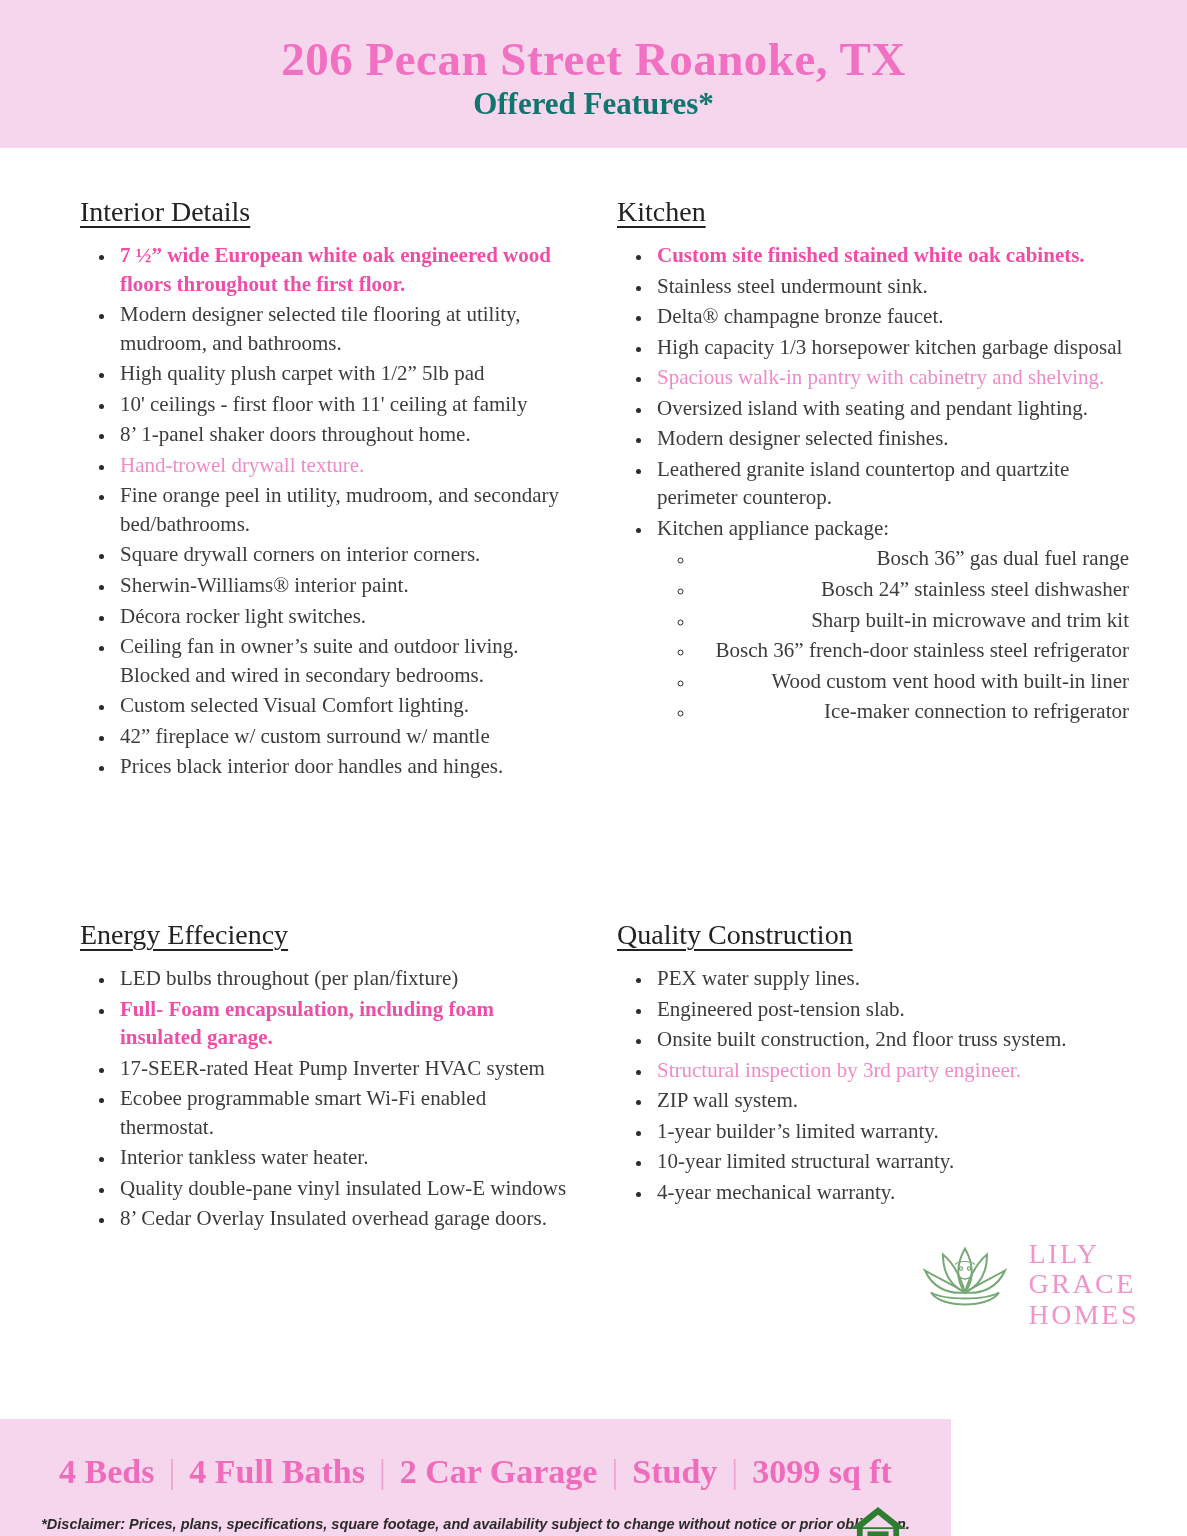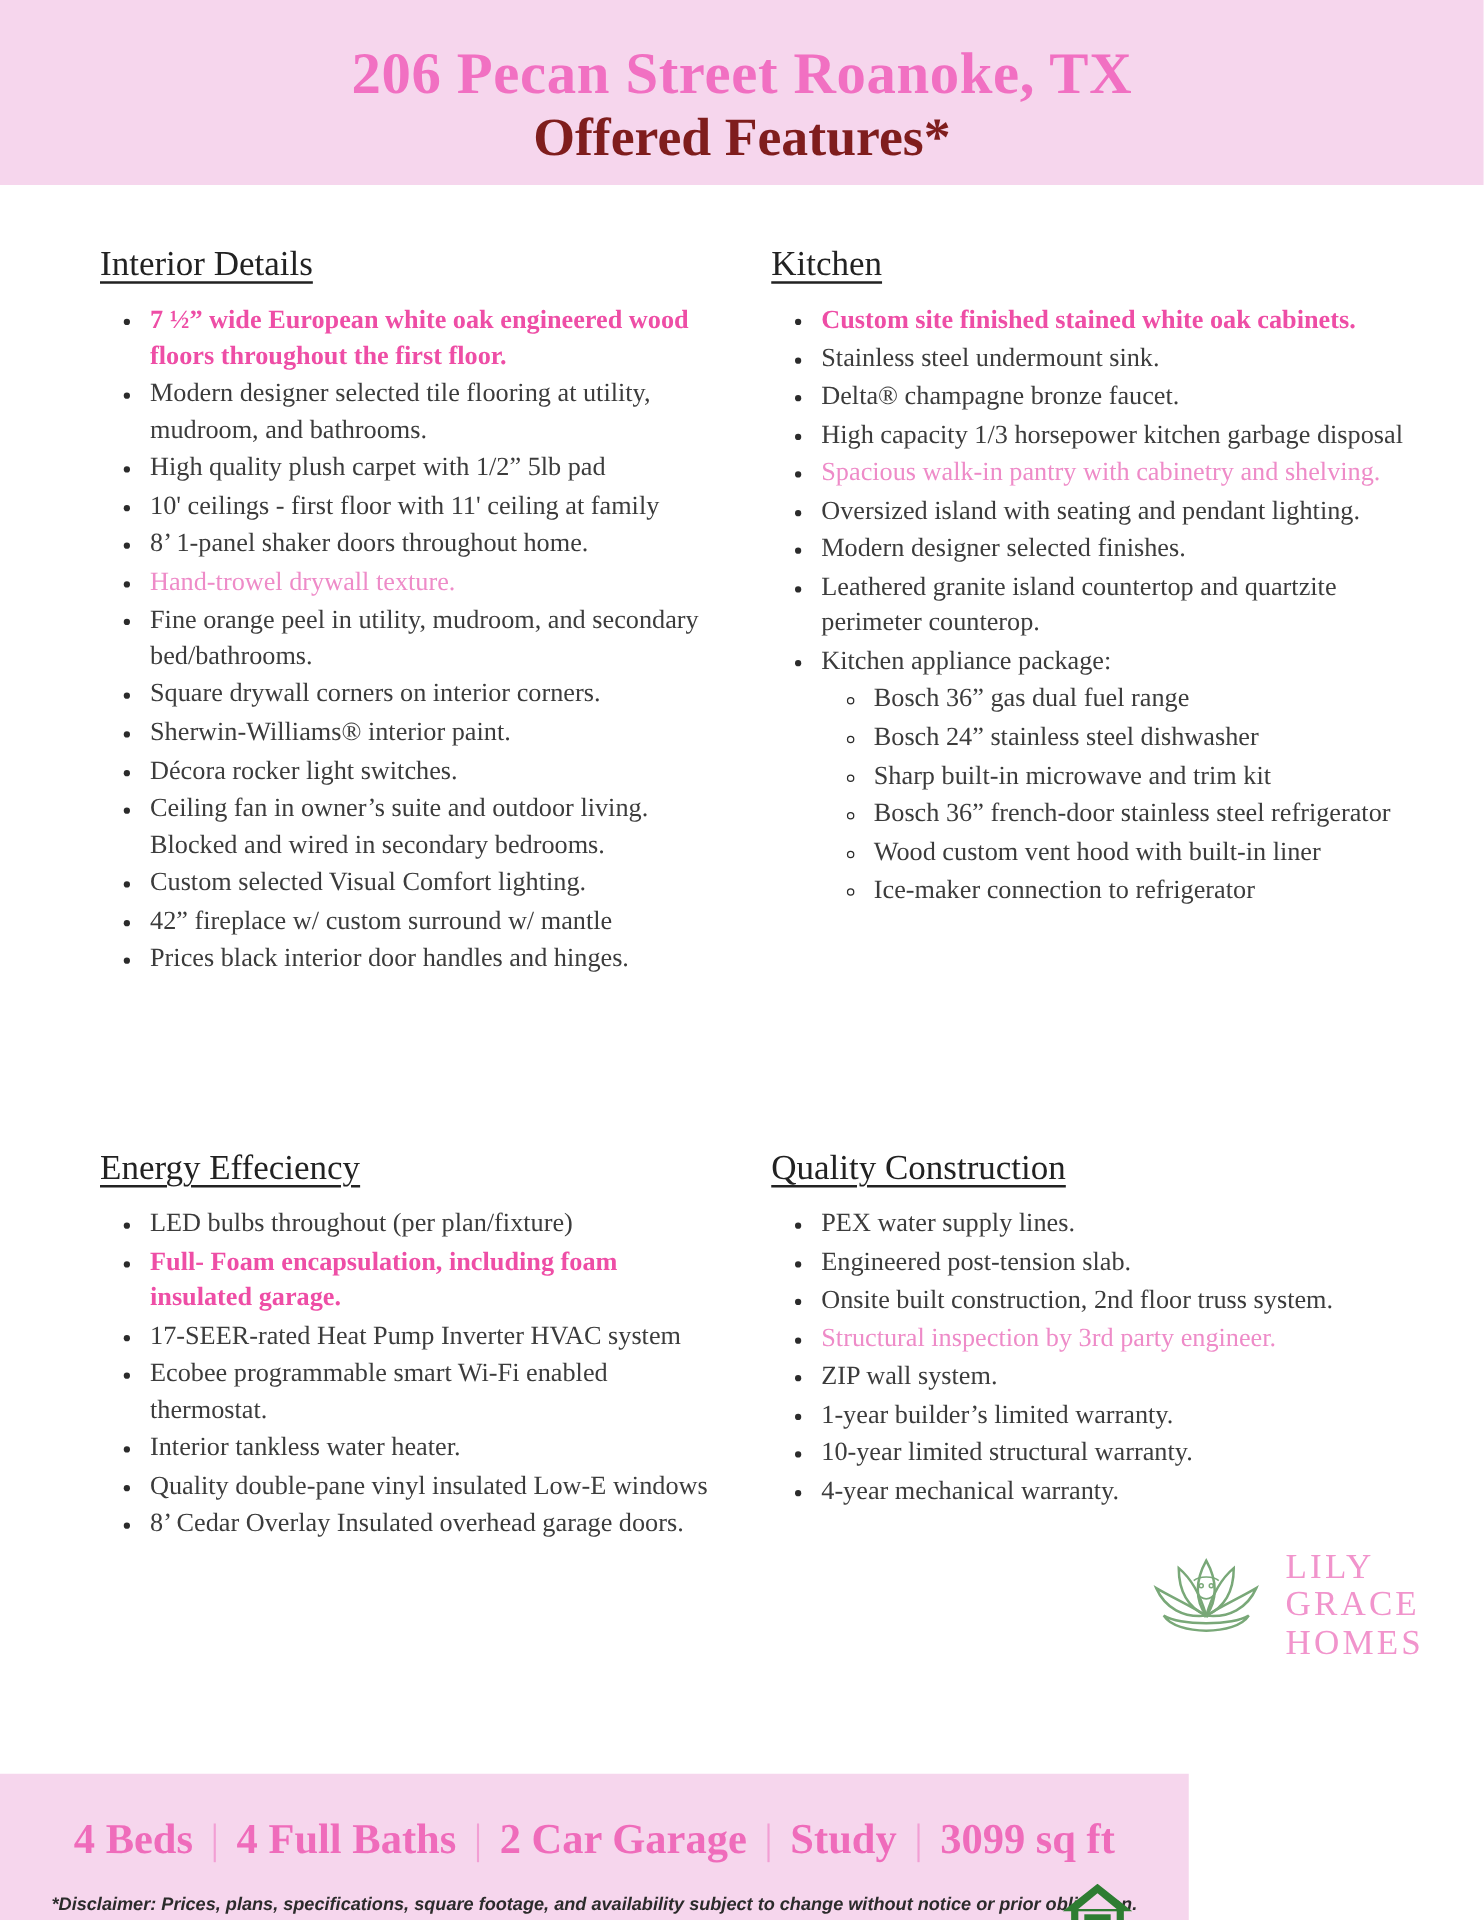--- a/index.html
+++ b/index.html
@@ -19,23 +19,23 @@
     padding-top:34px;
   }
   .banner .title {
     font-size:47px;
     font-weight:bold;
     color:#f170c2;
     letter-spacing:0.5px;
     line-height:1.1;
   }
   .banner .subtitle {
-    font-size:43px;
-    font-weight:bold;
-    color:#7f1d1d;
+    font-size:31px;
+    font-weight:bold;
+    color:#0f766e;
     line-height:1.15;
   }
   
   .content {
     display:grid;
     grid-template-columns:497px 512px;
     column-gap:56px;
     grid-template-rows:minmax(683px,auto) auto;
     padding:48px 0 0 80px;
     gap:40px;
@@ -60,21 +60,21 @@
     padding-left:4px;
   }
   ul.feature-list li::marker { color:#2b2b2b; font-size:18px; }
   li.pink-bold { color:#ee4ea6; font-weight:bold; }
   li.pink { color:#ee8bc8; }
   ul.sublist {
     list-style:circle outside;
     padding-left:38px;
     margin-top:2px;
   }
-  ul.sublist li { color:#3c3c3c; font-weight:normal; }
+  ul.sublist li { color:#3c3c3c; font-weight:normal;text-align:right; }
   
   .brand {
     position:absolute;
     top:1232px;
     right:48px;
     display:flex;
     align-items:center;
     gap:13px;
   }
   .brand .flower { width:100px; height:105px; }

